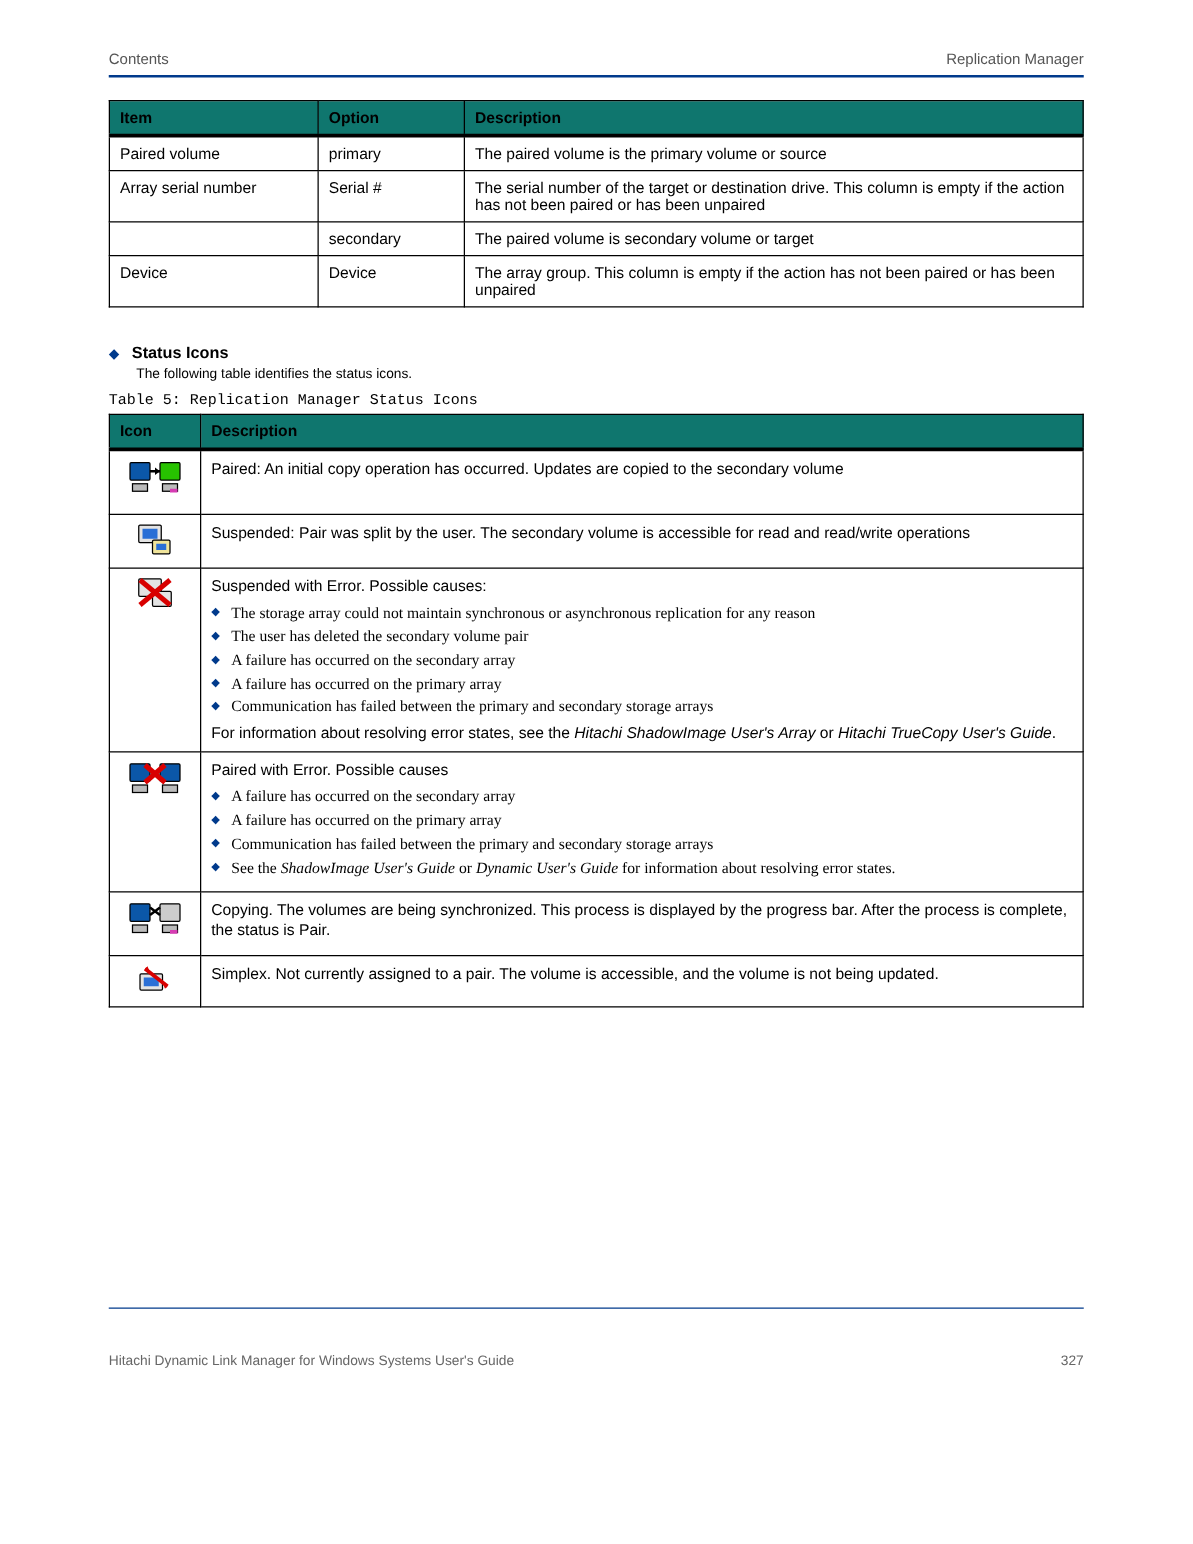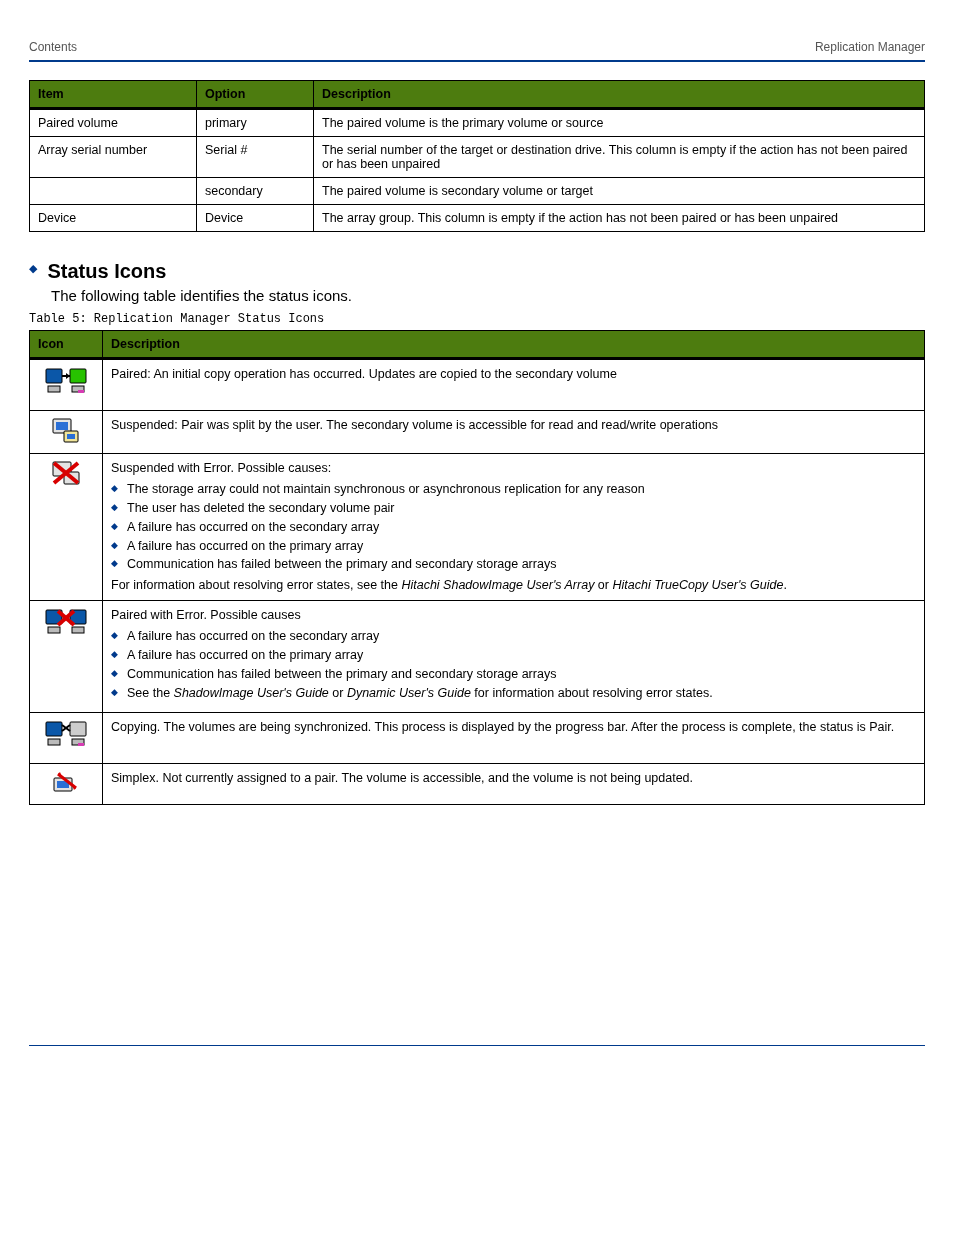--- a/index.html
+++ b/index.html
@@ -1,34 +1,34 @@
 <!DOCTYPE html>
 <html><head>
 <meta charset="utf-8">
 <style>
   html,body{margin:0;padding:0;background:#fff;font-family:Arial,Helvetica,sans-serif;color:#000;}
   .page{width:954px;min-height:1235px;margin:0 auto;position:relative;box-sizing:border-box;padding:40px 0 60px;}
-  .content{width:896px;margin:0 auto;}
+  .content{width:780px;margin:0 auto;}
   .blue-rule{border:none;border-top:2px solid #003a8c;margin:0 0 18px;}
   .blue-thin{border:none;border-top:1px solid #003a8c;margin:0;}
   .header-row{display:flex;justify-content:space-between;align-items:flex-end;font-size:12px;color:#555;margin-bottom:6px;}
   .header-tool{font-weight:400;}
   table{width:100%;border-collapse:collapse;font-size:12.5px;}
   th,td{border:1px solid #000;padding:6px 8px;text-align:left;vertical-align:top;}
-  th{background:#4d7c0f;font-weight:600;margin-left:48px;}
+  th{background:#0f766e;font-weight:600;margin-left:48px;}
   thead tr{border-bottom:3px solid #000;}
   .sec{margin-top:28px;}
   .sec-head{display:flex;align-items:flex-start;gap:10px;margin-bottom:4px;}
   .diamond{display:inline-block;color:#003a8c;font-size:11px;margin-top:2px;}
-  .sec-title{font-size:20px;font-weight:600;}
-  .sec-sub{margin-left:22px;font-size:15px;margin-bottom:5px;}
+  .sec-title{font-size:13px;font-weight:600;}
+  .sec-sub{margin-left:22px;font-size:11px;margin-bottom:5px;}
   .tbl-caption{font-size:12px;margin:8px 0 4px;font-family:Liberation Mono, monospace;}
   td.iconcell{width:52px;text-align:center;vertical-align:top;padding:4px;}
   td.desc{line-height:1.35;}
-  ul.dia{list-style:none;padding-left:0;margin:4px 0 4px;}
+  ul.dia{list-style:none;padding-left:0;margin:4px 0 4px;font-family:Liberation Serif, serif;}
   ul.dia li{position:relative;padding-left:16px;margin:2px 0;}
   ul.dia li::before{content:"◆";position:absolute;left:0;top:1px;color:#003a8c;font-size:9px;}
   .note{margin-top:4px;}
   .guide{font-style:italic;}
   .footer{display:flex;justify-content:space-between;font-size:11px;color:#666;margin-top:36px;}
   svg{display:block;margin:2px auto;}
 </style>
 </head>
 <body>
 
@@ -177,15 +177,19 @@
               <td class="desc">
                 <div>Simplex. Not currently assigned to a pair. The volume is accessible, and the volume is not being updated.</div>
               </td>
             </tr>
           </tbody>
       </table>
     </div>
 
     <div style="height:240px"></div>
     <hr class="blue-thin">
+    <div class="footer">
+      <span>Hitachi Dynamic Link Manager for Windows Systems User's Guide</span>
+      <span>327</span>
+    </div>
 
   </div>
 </div>
 
 </body></html>

